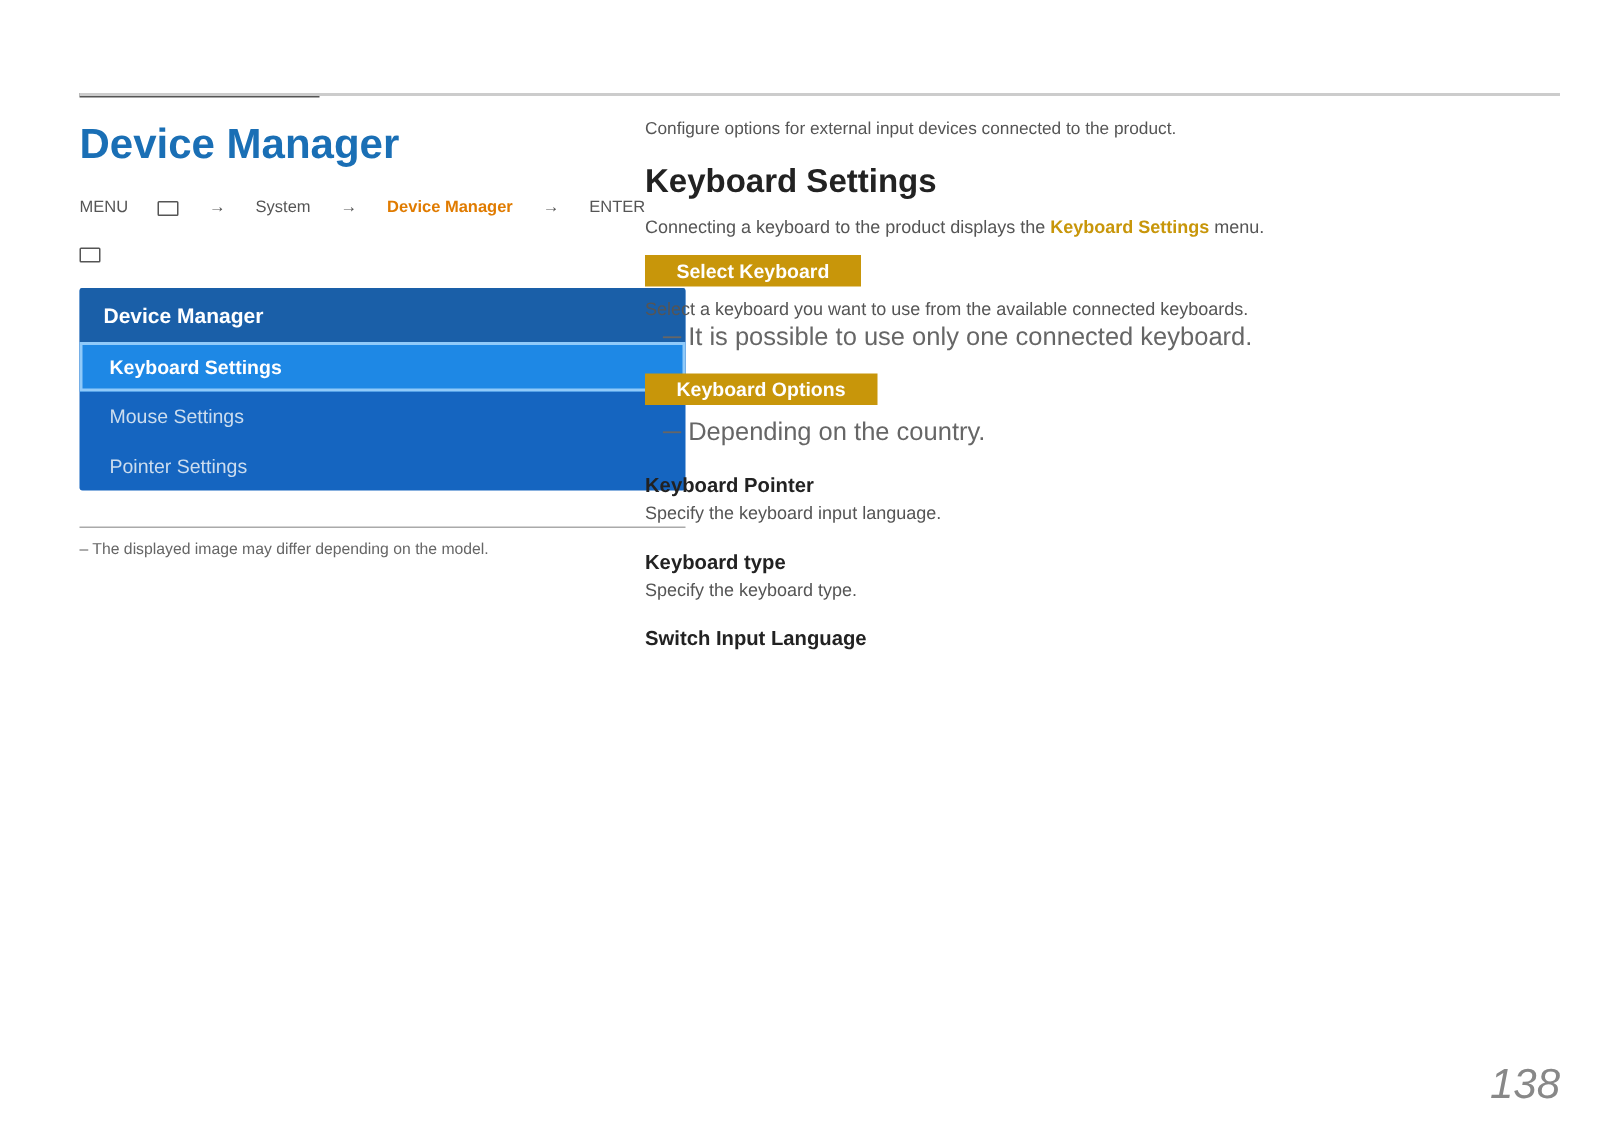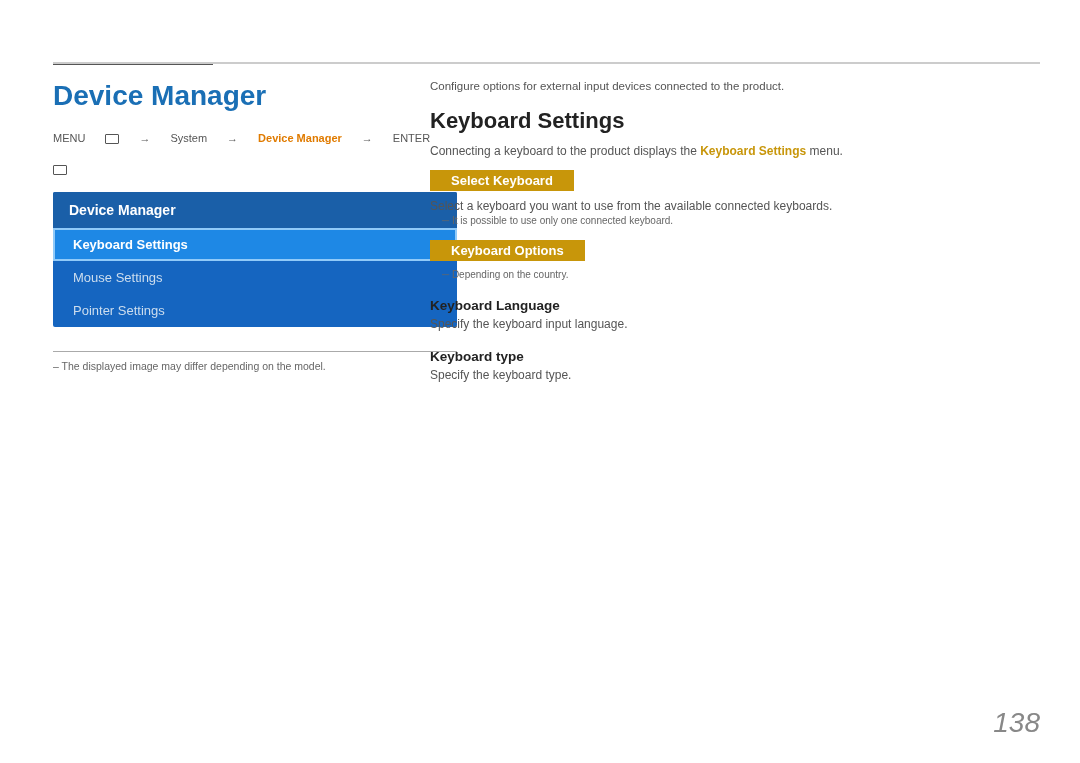--- a/index.html
+++ b/index.html
@@ -146,21 +146,21 @@
       display: inline-block;
       background: #c8960a;
       color: #fff;
       font-size: 13px;
       font-weight: bold;
       padding: 3px 21px;
       margin-bottom: 8px;
     }
 
     .sub-desc {
-      font-size: 10px;
+      font-size: 17px;
       color: #666;
       margin-bottom: 4px;
       padding-left: 12px;
     }
     .sub-desc::before {
       content: '─ ';
       color: #666;
     }
 
     .option-block {
@@ -237,27 +237,28 @@
   <div class="yellow-badge">Select Keyboard</div>
   <p class="option-desc">Select a keyboard you want to use from the available connected keyboards.</p>
   <p class="sub-desc">It is possible to use only one connected keyboard.</p>
 
   <div style="margin-top: 14px;">
     <div class="yellow-badge">Keyboard Options</div>
     <p class="sub-desc">Depending on the country.</p>
   </div>
 
   <div class="option-block">
-    <p class="option-title">Keyboard Language</p>
+    <p class="option-title">Keyboard Pointer</p>
     <p class="option-desc">Specify the keyboard input language.</p>
   </div>
 
   <div class="option-block">
     <p class="option-title">Keyboard type</p>
     <p class="option-desc">Specify the keyboard type.</p>
   </div>
 
   <div class="option-block">
+    <p class="option-title">Switch Input Language</p>
   </div>
 
 </div>
 
 <div class="page-number">138</div>
 
 </body></html>

